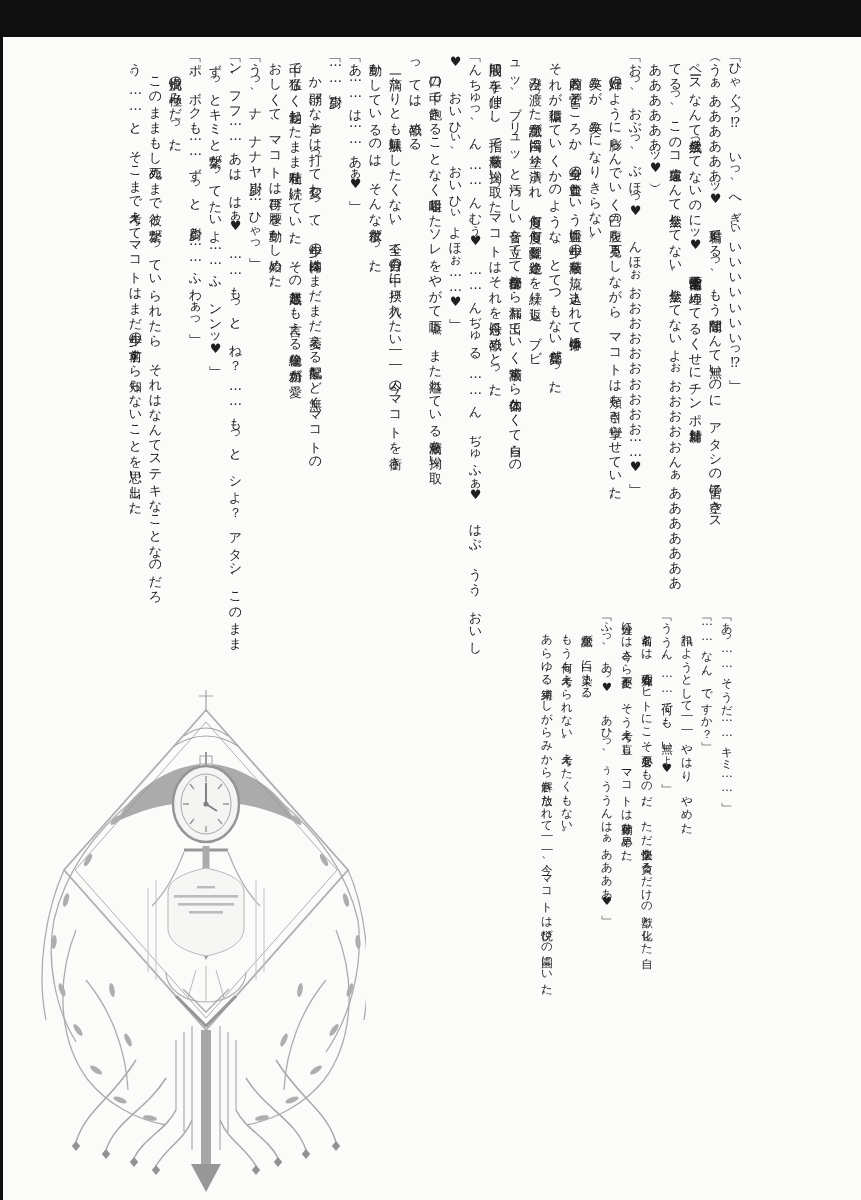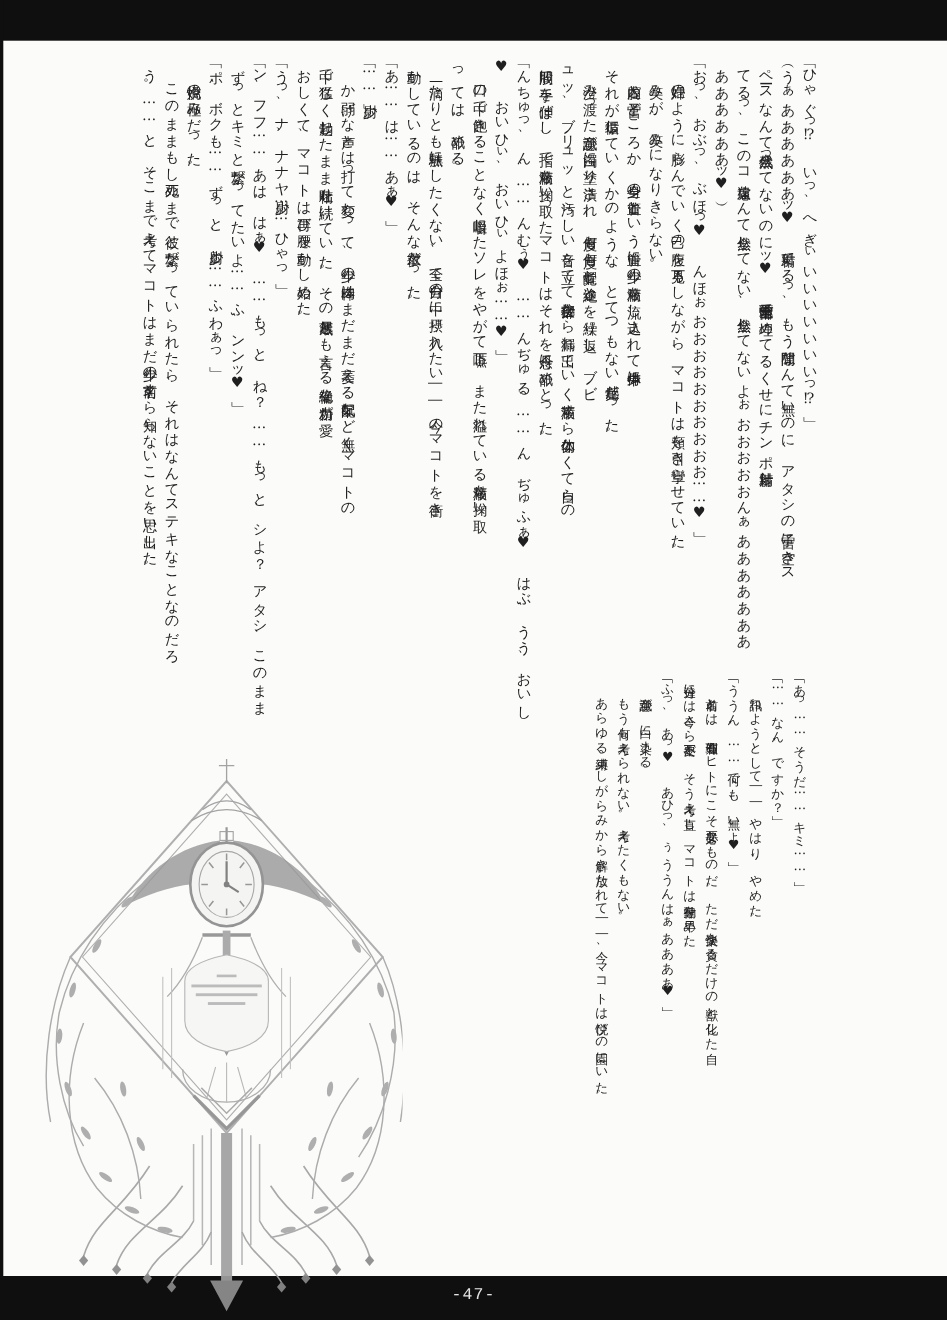--- a/index.html
+++ b/index.html
@@ -226,17 +226,14 @@
       <use href="#leaf" transform="translate(300,390) rotate(-35)"></use>
       <use href="#leaf" transform="translate(276,420) rotate(-20)"></use>
       <use href="#leaf" transform="translate(246,438) rotate(-10)"></use>
       <use href="#leaf" transform="translate(96,310) rotate(80)"></use>
       <use href="#leaf" transform="translate(284,310) rotate(-80)"></use>
       <use href="#leaf" transform="translate(112,360) rotate(65)"></use>
       <use href="#leaf" transform="translate(268,360) rotate(-65)"></use>
     </g>
   </svg>
 
-  <div class="bar bottom">
-    <span class="pagenum">-47-</span>
-  </div>
 
 </div>
 
 </body></html>

